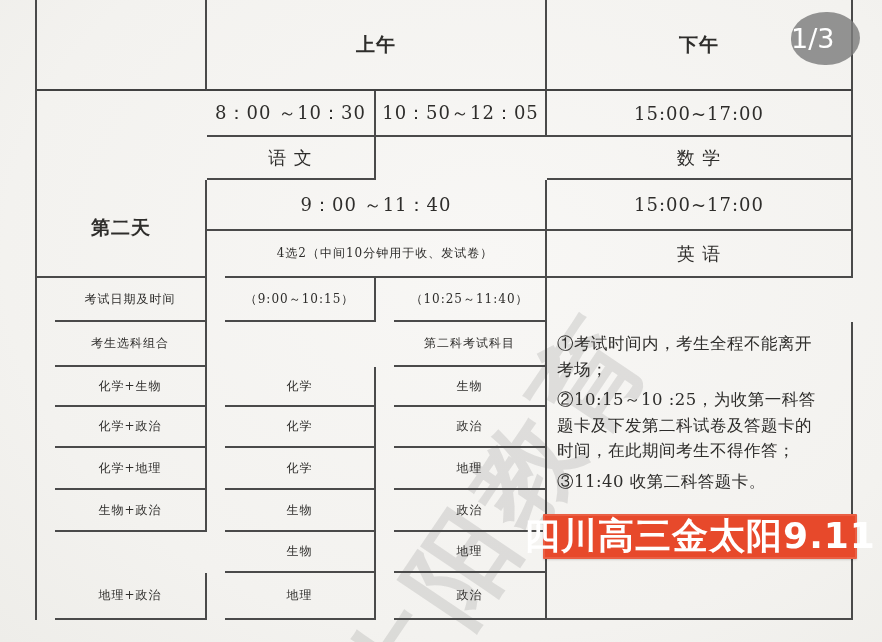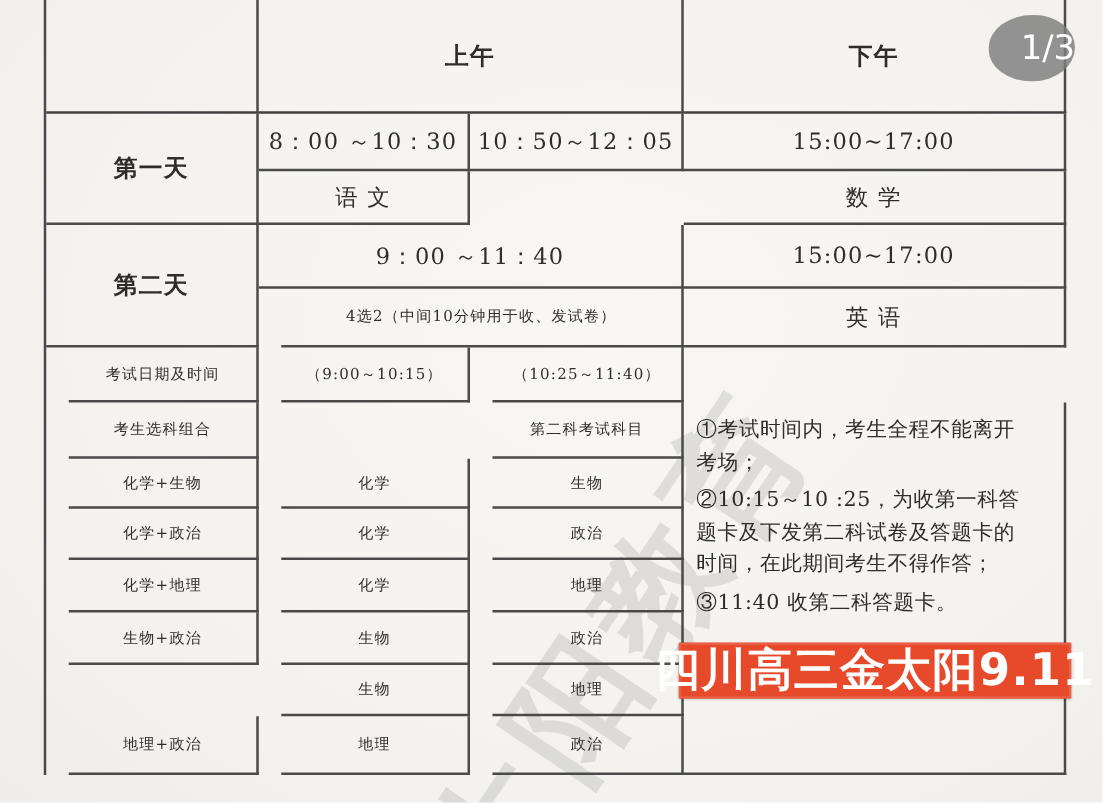--- a/index.html
+++ b/index.html
@@ -46,37 +46,36 @@
     position:absolute;left:543px;top:514px;width:314px;height:45px;z-index:5;
     background:#e7492b;border-radius:1px;
     box-shadow:inset 0 0 0 2px rgba(255,255,255,0.12), 0 1px 2px rgba(0,0,0,0.15);
     display:flex;align-items:center;justify-content:center;
     color:#fff;font-family:"DejaVu Sans","Liberation Sans",sans-serif;
     font-weight:bold;font-size:36px;letter-spacing:1px;white-space:nowrap;
   }
   .page-badge{
     position:absolute;left:791px;top:12px;width:69px;height:53px;z-index:6;
     background:rgba(125,125,125,0.82);border-radius:52% 48% 50% 50%/50% 50% 52% 48%;
-    display:flex;align-items:center;justify-content:flex-end;
+    display:flex;align-items:center;justify-content:flex-start;
     color:#fff;font-family:"DejaVu Sans","Liberation Sans",sans-serif;
     font-size:27px;font-weight:500;
   }
 </style>
 </head>
 <body>
 
 <div class="watermark">太阳教育</div>
 
 <div class="grid">
 
   <div class="c hdr" style="grid-area:1/1/2/2"></div>
   <div class="c hdr bold" style="grid-area:1/2/2/4">上午</div>
   <div class="c hdr bold" style="grid-area:1/4/2/5">下午</div>
 
-  <div class="c bold" style="grid-area:2/1/4/2">第一天</div>
   <div class="c" style="grid-area:2/2/3/3">8：00 ～10：30</div>
   <div class="c" style="grid-area:2/3/3/4">10：50～12：05</div>
   <div class="c" style="grid-area:2/4/3/5">15:00~17:00</div>
   <div class="c" style="grid-area:3/2/4/3">语  文</div>
   <div class="c" style="grid-area:3/4/4/5">数  学</div>
 
   <div class="c bold" style="grid-area:4/1/6/2">第二天</div>
   <div class="c" style="grid-area:4/2/5/4">9：00 ～11：40</div>
   <div class="c" style="grid-area:4/4/5/5">15:00~17:00</div>
   <div class="c serif17" style="grid-area:5/2/6/4">4选2（中间10分钟用于收、发试卷）</div>

